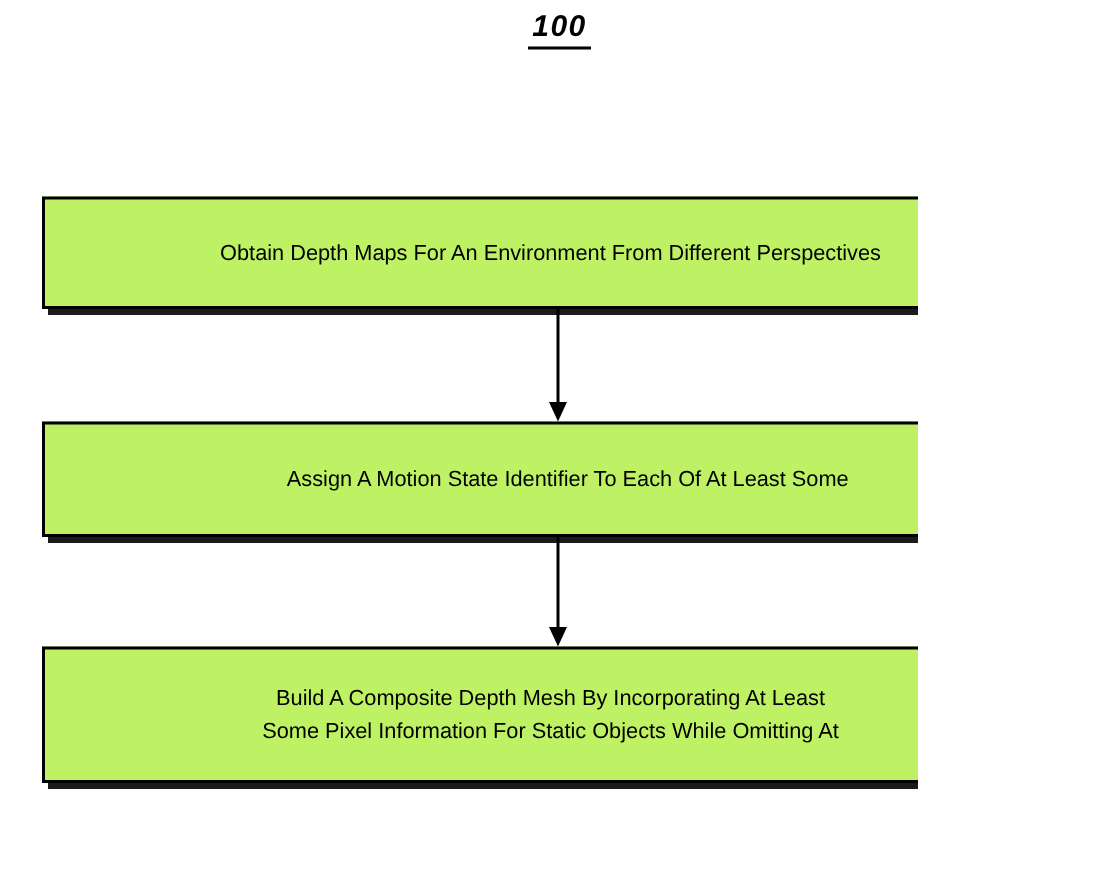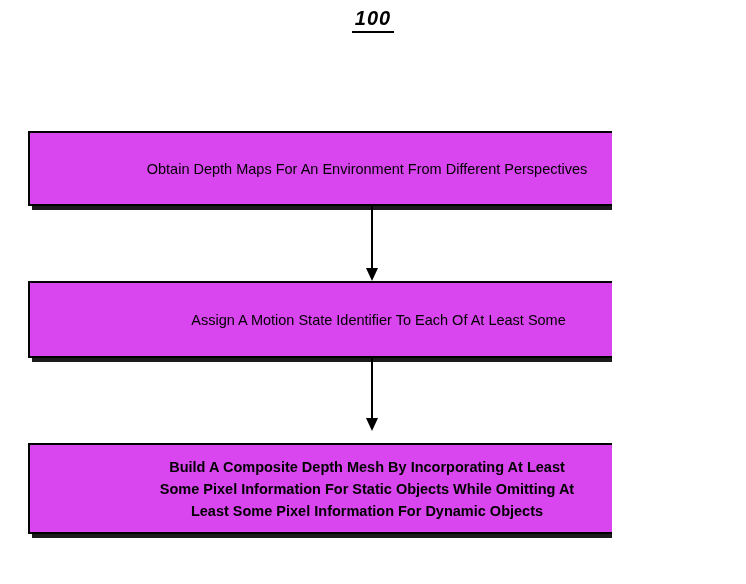--- a/index.html
+++ b/index.html
@@ -25,36 +25,36 @@
     border-bottom: 2px solid #000;
     padding: 0 3px 1px 3px;
     letter-spacing: 1px;
   }
   .step-box {
     position: absolute;
     left: 28px;
     width: 678px;
     box-sizing: border-box;
     border: 2px solid #000;
-    background: #d946ef;
+    background: #bef264;
     box-shadow: 4px 4px 0 0 #1b1b1b;
     display: flex;
     flex-direction: column;
     justify-content: center;
     align-items: center;
     text-align: center;
   }
   .step-box .line {
     font-size: 14.5px;
     line-height: 22px;
     white-space: nowrap;
   }
   .box1 { top: 131px; height: 75px; }
   .box2 { top: 281px; height: 77px; padding-left: 23px; }
-  .box3 { top: 443px; height: 91px; font-weight: bold; }
+  .box3 { top: 431px; height: 91px; }
 
   .connector {
     position: absolute;
     left: 371px;
     width: 2px;
     background: #000;
   }
   .conn1 { top: 206px; height: 64px; }
   .conn2 { top: 358px; height: 62px; }
   .arrowhead {
@@ -116,16 +116,15 @@
     </svg>
     <span class="ref-num">110</span>
   </div>
 
   <div class="connector conn2"></div>
   <div class="arrowhead ah2"></div>
 
   <div class="step-box box3">
     <div class="line">Build A Composite Depth Mesh By Incorporating At Least</div>
     <div class="line">Some Pixel Information For Static Objects While Omitting At</div>
-    <div class="line">Least Some Pixel Information For Dynamic Objects</div>
   </div>
 
 </div>
 
 </body></html>

